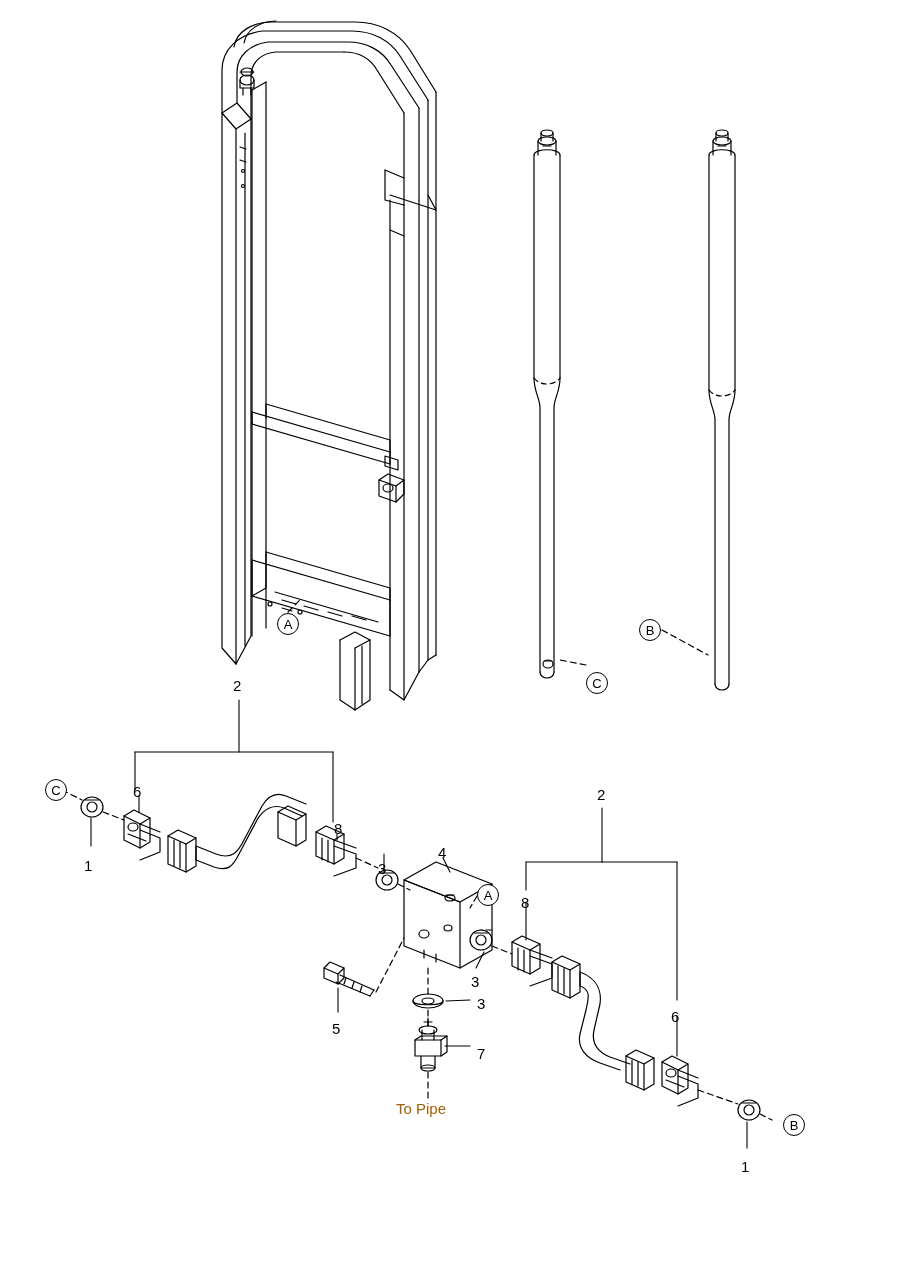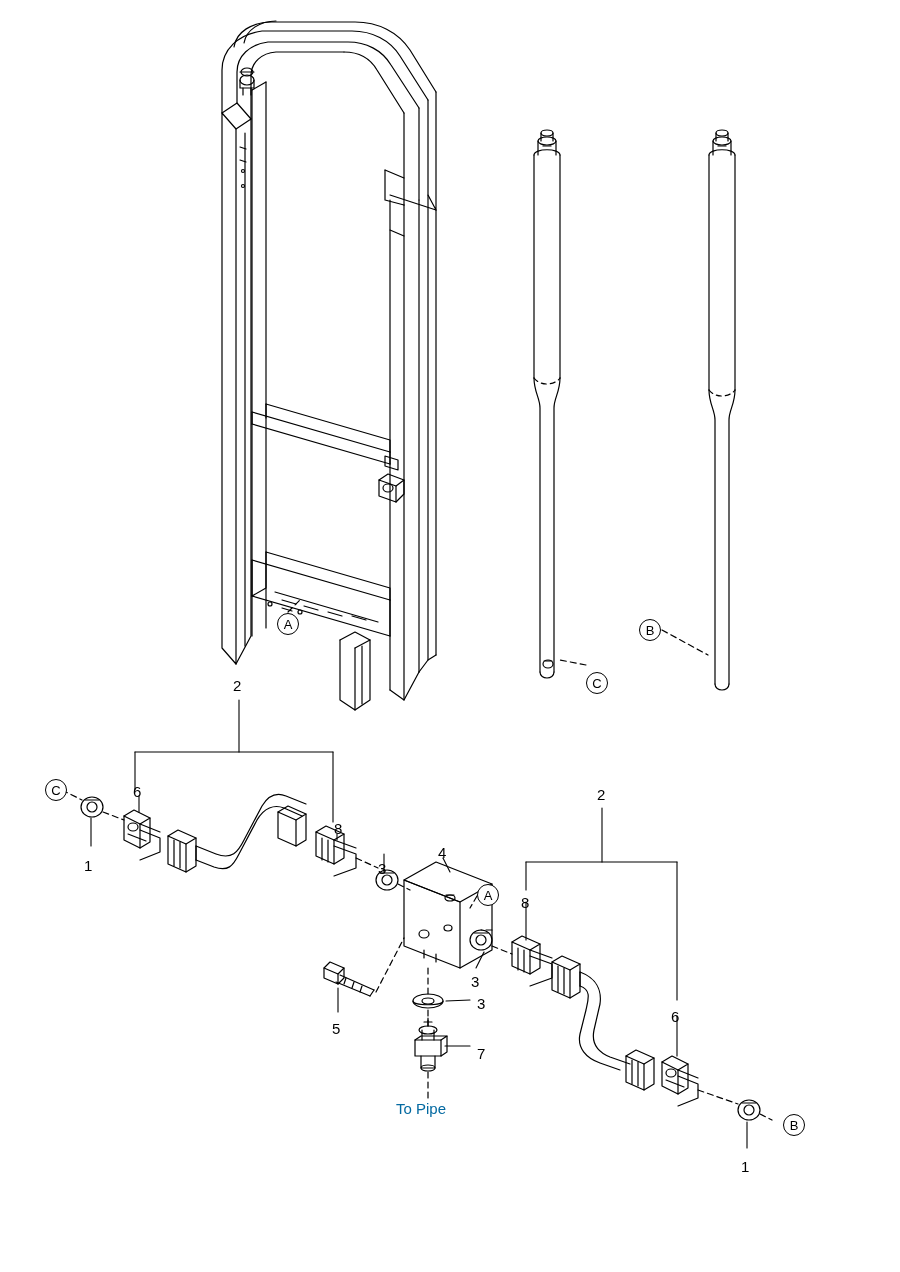--- a/index.html
+++ b/index.html
@@ -43,21 +43,21 @@
     font-size: 13px;
     color: #000;
     display: flex;
     align-items: center;
     justify-content: center;
     background: #fff;
   }
   .topipe {
     position: absolute;
     font-size: 15px;
-    color: #0369a1;
+    color: #a16207;
     white-space: nowrap;
   }
 </style>
 </head>
 <body>
 
 <div id="sheet">
 
   <svg id="artwork" viewBox="0 0 900 1272" xmlns="http://www.w3.org/2000/svg">
     <g fill="none" stroke="#000" stroke-width="1.2" stroke-linejoin="round" stroke-linecap="round">

